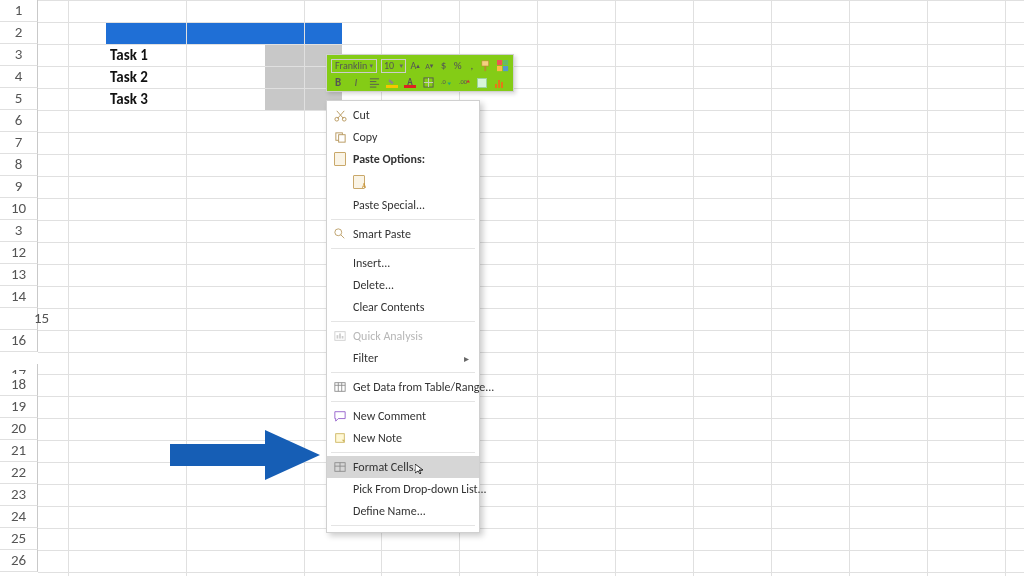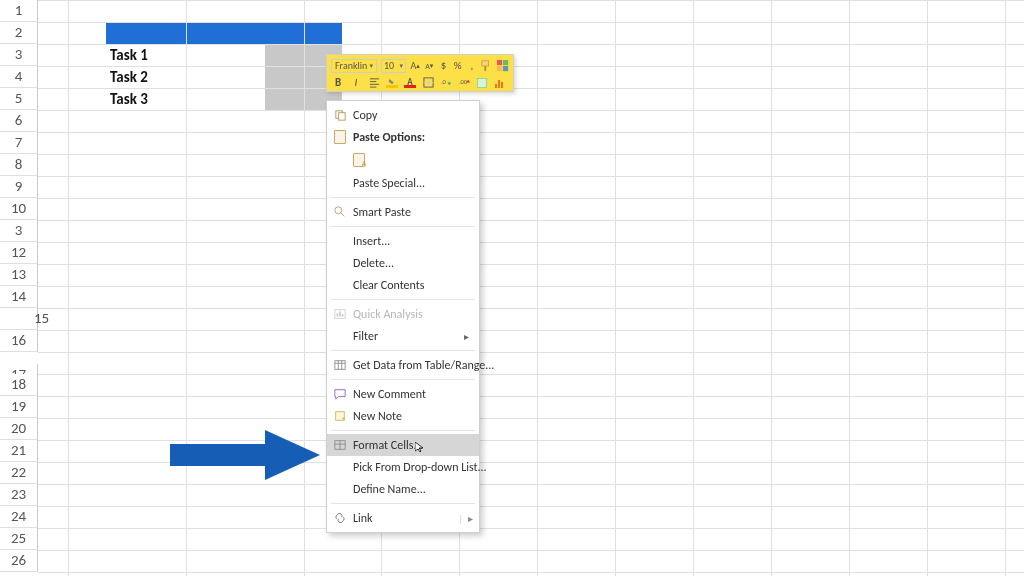--- a/index.html
+++ b/index.html
@@ -69,21 +69,21 @@
     font-weight: 700;
     color: #111;
     padding: 2px 4px 0 4px;
   }
 
   
   .mini-toolbar {
     position: absolute;
     width: 188px;
     height: 38px;
-    background: #fde047;
+    background: #84cc16;
     border: 1px solid #d0d0d0;
     box-shadow: 2px 2px 4px rgba(0,0,0,.15);
     font-size: 11px;
     color: #555;
     padding: 3px 4px;
   }
   .mt-row { display:flex; align-items:center; gap:4px; height:15px;}
   .mt-row2 { margin-top:2px;}
   .mt-font { flex: 0 0 46px; border:1px solid #ccc; font-size:10px; height:14px; line-height:12px; padding:0 3px; display:flex; justify-content:space-between; align-items:center; }
   .mt-size { flex: 0 0 25px; border:1px solid #ccc; font-size:10px; height:14px; line-height:12px; padding:0 2px; display:flex; justify-content:space-between; align-items:center; }
@@ -326,20 +326,31 @@
           <span style="height:6px;"></span>
         </div>
     </div>
   </div>
 </div>
 
 <div class="context-menu" style="left:326px; top:100px;">
   <div class="cm-item">
     <div class="cm-icon-slot">
       <svg viewBox="0 0 14 14" width="13" height="13">
+          <circle cx="3" cy="11" r="2" fill="none" stroke="#b7975c"></circle>
+          <circle cx="11" cy="11" r="2" fill="none" stroke="#b7975c"></circle>
+          <line x1="4" y1="10" x2="11" y2="2" stroke="#b7975c"></line>
+          <line x1="10" y1="10" x2="3" y2="2" stroke="#b7975c"></line>
+        </svg>
+    </div>
+    <span>Cut</span>
+  </div>
+  <div class="cm-item">
+    <div class="cm-icon-slot">
+      <svg viewBox="0 0 14 14" width="13" height="13">
           <rect x="2" y="2" width="7" height="8" fill="#fff" stroke="#b7975c"></rect>
           <rect x="5" y="4" width="7" height="8" fill="#fff" stroke="#b7975c"></rect>
         </svg>
     </div>
     <span>Copy</span>
   </div>
   <div class="cm-item">
     <div class="cm-icon-slot">
       <div class="clipboard"></div>
     </div>
@@ -434,30 +445,19 @@
         </svg>
     </div>
   </div>
   <div class="cm-item">
     <span>Pick From Drop-down List...</span>
   </div>
   <div class="cm-item">
     <span>Define Name...</span>
   </div>
   <div class="cm-sep"></div>
-  <div class="cm-item">
-    <div class="cm-icon-slot">
-      <svg viewBox="0 0 14 14" width="12" height="12">
-          <path d="M3 8 a3 3 0 0 1 0-4 l2-2 a3 3 0 0 1 4 4" fill="none" stroke="#567"></path>
-          <path d="M11 6 a3 3 0 0 1 0 4 l-2 2 a3 3 0 0 1 -4-4" fill="none" stroke="#567"></path>
-        </svg>
-    </div>
-    <span>Link</span>
-    <span class="cm-link-sep">|</span>
-    <span class="cm-link-arrow">▸</span>
-  </div>
 </div>
 
 <div class="blue-arrow" style="left:170px; top:430px;">
   <svg viewBox="0 0 150 50">
     <path d="M0 14 L95 14 L95 0 L150 25 L95 50 L95 36 L0 36 Z" fill="#165eb5"></path>
   </svg>
 </div>
 
 </body></html>

